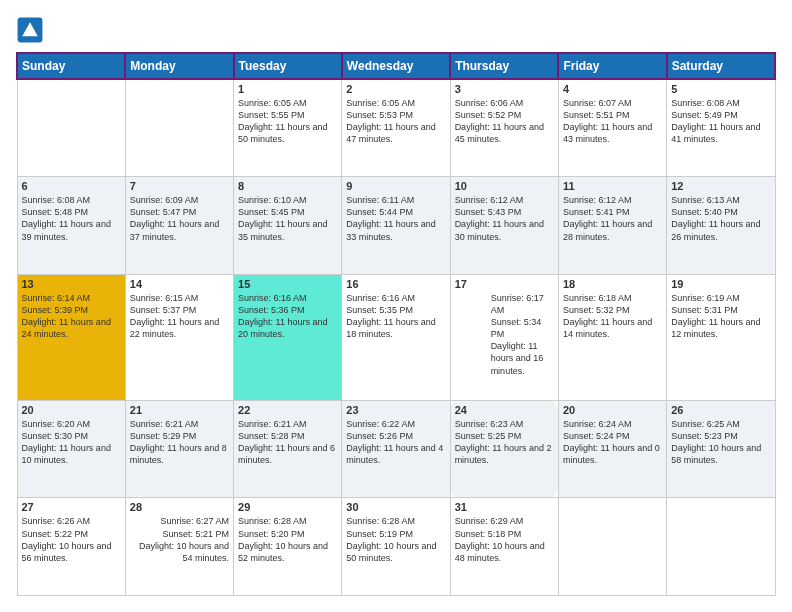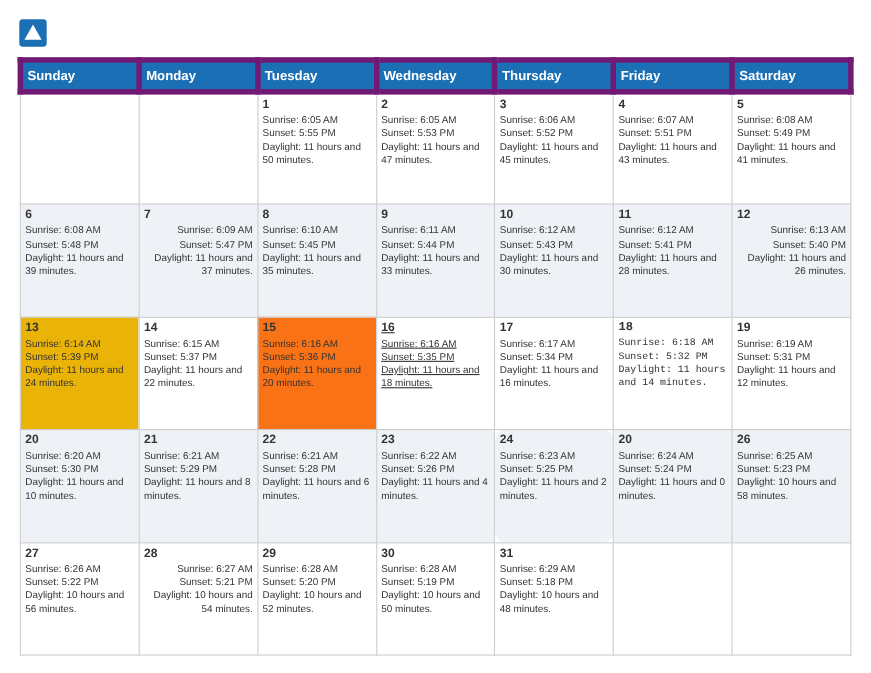--- a/index.html
+++ b/index.html
@@ -61,21 +61,21 @@
       width: 100%;
       table-layout: fixed;
     }
     .calendar th {
       background: #1a6fb5;
       color: #fff;
       font-size: 12px;
       font-weight: bold;
       padding: 5px 4px;
       text-align: left;
-      border: 5px solid #701a75;
+      border: 2px solid #701a75;
     }
     .calendar td {
       border: 1px solid #ccc;
       vertical-align: top;
       padding: 3px 4px;
       font-size: 9.5px;
       color: #333;
       background: #fff;
       height: 82px;
     }
@@ -171,21 +171,21 @@
         </tr>
         <tr>
           <td style="background: rgb(238, 242, 247);">
             <span class="day-num">6</span>
             <div class="day-info" style="white-space: pre-line;">Sunrise: 6:08 AM
 Sunset: 5:48 PM
 Daylight: 11 hours and 39 minutes.</div>
           </td>
           <td style="background: rgb(238, 242, 247);">
             <span class="day-num">7</span>
-            <div class="day-info" style="white-space: pre-line; text-align: right;">Sunrise: 6:09 AM
+            <div class="day-info" style="white-space: pre-line;">Sunrise: 6:09 AM
 Sunset: 5:47 PM
 Daylight: 11 hours and 37 minutes.</div>
           </td>
           <td style="background: rgb(238, 242, 247);">
             <span class="day-num">8</span>
             <div class="day-info" style="white-space: pre-line;">Sunrise: 6:10 AM
 Sunset: 5:45 PM
 Daylight: 11 hours and 35 minutes.</div>
           </td>
           <td style="background: rgb(238, 242, 247);">
@@ -201,57 +201,57 @@
 Daylight: 11 hours and 30 minutes.</div>
           </td>
           <td style="background: rgb(238, 242, 247);">
             <span class="day-num">11</span>
             <div class="day-info" style="white-space: pre-line;">Sunrise: 6:12 AM
 Sunset: 5:41 PM
 Daylight: 11 hours and 28 minutes.</div>
           </td>
           <td style="background: rgb(238, 242, 247);">
             <span class="day-num">12</span>
-            <div class="day-info" style="white-space: pre-line; text-align: right;">Sunrise: 6:13 AM
+            <div class="day-info" style="white-space: pre-line;">Sunrise: 6:13 AM
 Sunset: 5:40 PM
 Daylight: 11 hours and 26 minutes.</div>
           </td>
         </tr>
         <tr>
           <td style="background: #eab308;">
             <span class="day-num">13</span>
             <div class="day-info" style="white-space: pre-line;">Sunrise: 6:14 AM
 Sunset: 5:39 PM
 Daylight: 11 hours and 24 minutes.</div>
           </td>
           <td style="background: rgb(255, 255, 255);">
             <span class="day-num">14</span>
             <div class="day-info" style="white-space: pre-line;">Sunrise: 6:15 AM
 Sunset: 5:37 PM
 Daylight: 11 hours and 22 minutes.</div>
           </td>
-          <td style="background: #f97316;">
+          <td style="background: #5eead4;">
             <span class="day-num">15</span>
             <div class="day-info" style="white-space: pre-line;">Sunrise: 6:16 AM
 Sunset: 5:36 PM
 Daylight: 11 hours and 20 minutes.</div>
           </td>
-          <td style="background: rgb(255, 255, 255); text-decoration: underline;">
+          <td style="background: rgb(255, 255, 255);">
             <span class="day-num">16</span>
             <div class="day-info" style="white-space: pre-line;">Sunrise: 6:16 AM
 Sunset: 5:35 PM
 Daylight: 11 hours and 18 minutes.</div>
           </td>
           <td style="background: rgb(255, 255, 255);">
             <span class="day-num">17</span>
-            <div class="day-info" style="white-space: pre-line;">Sunrise: 6:17 AM
+            <div class="day-info" style="white-space: pre-line; margin-left: 36px;">Sunrise: 6:17 AM
 Sunset: 5:34 PM
 Daylight: 11 hours and 16 minutes.</div>
           </td>
-          <td style="background: rgb(255, 255, 255); font-family: Liberation Mono, monospace;">
+          <td style="background: rgb(255, 255, 255);">
             <span class="day-num">18</span>
             <div class="day-info" style="white-space: pre-line;">Sunrise: 6:18 AM
 Sunset: 5:32 PM
 Daylight: 11 hours and 14 minutes.</div>
           </td>
           <td style="background: rgb(255, 255, 255);">
             <span class="day-num">19</span>
             <div class="day-info" style="white-space: pre-line;">Sunrise: 6:19 AM
 Sunset: 5:31 PM
 Daylight: 11 hours and 12 minutes.</div>

